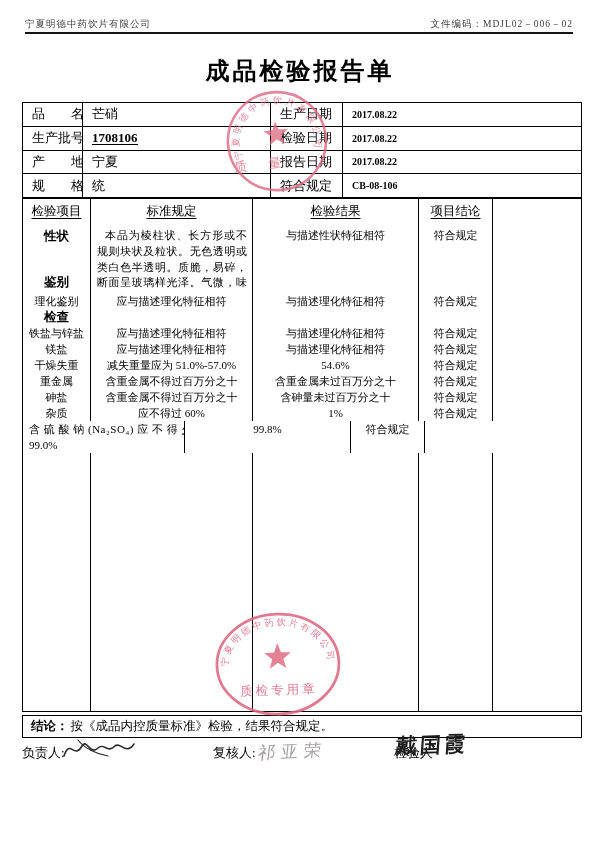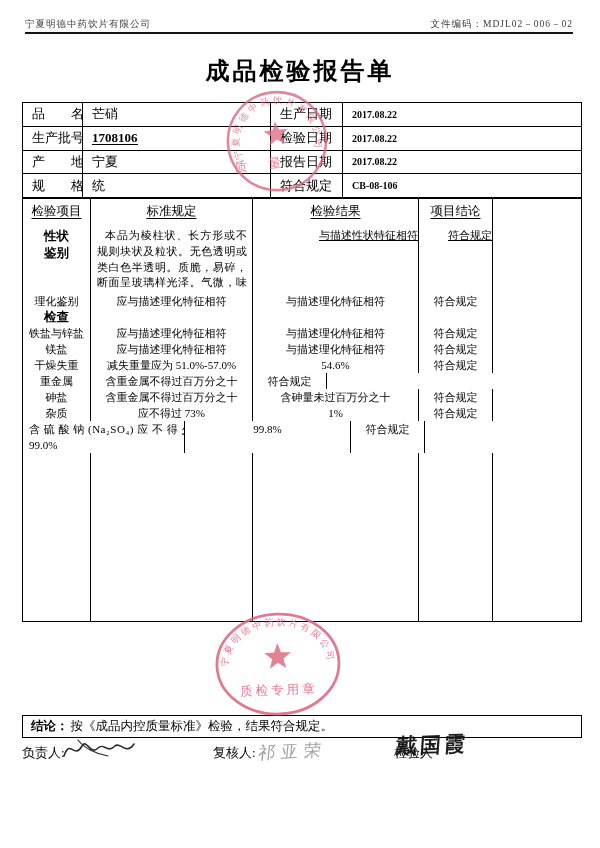--- a/index.html
+++ b/index.html
@@ -25,39 +25,39 @@
   .info-row:last-child { border-bottom: none; }
   .ic { border-right: 1.2px solid #000; display: flex; align-items: center;
         font-size: 13px; padding-left: 9px; white-space: nowrap; overflow: hidden; }
   .ic-l1 { flex: 0 0 60px; }
   .ic-v1 { flex: 0 0 188px; }
   .ic-l2 { flex: 0 0 72px; }
   .ic-v2 { flex: 1; border-right: none; font-weight: bold; font-size: 10px; }
   .batch { font-weight: bold; border-bottom: 1.6px solid #000; line-height: 1.05; }
 
   
-  .main-table { position: absolute; left: 22px; top: 198px; width: 560px; height: 424px;
+  .main-table { position: absolute; left: 22px; top: 198px; width: 560px; height: 514px;
                 border: 1.6px solid #000; display: flex; flex-direction: column; font-size: 11px; }
   .mrow { display: flex; flex: 0 0 auto; }
   .mc { border-right: 1.1px solid #000; overflow: hidden; }
   .c1 { flex: 0 0 68px; }
   .c2 { flex: 0 0 162px; }
   .c3 { flex: 0 0 166px; }
   .c4 { flex: 0 0 74px; }
   .c5 { flex: 1; border-right: none; }
   .hrow { height: 24px; }
   .hrow .mc { display: flex; align-items: center; justify-content: center;
               font-size: 12.5px; }
   .hrow .hl { text-decoration: underline; text-underline-offset: 3px; }
   .r-sect { font-weight: bold; font-size: 12.5px; }
   .r0 { height: 70px; }
   .r0 .c1 { display: flex; flex-direction: column; align-items: center;
-            padding: 5px 0 2px 0; }
+            justify-content: space-between; padding: 5px 0 2px 0; }
   .r0 .c2 { padding: 5px 5px 0 6px; line-height: 15.8px; text-indent: 8px; text-align: justify; }
-  .r0 .c3, .r0 .c4 { padding-top: 5px; text-align: right; text-decoration: underline; }
+  .r0 .c3, .r0 .c4 { padding-top: 5px; text-align: center; }
   .rl { height: 16px; line-height: 16px; }
   .rl .mc { white-space: nowrap; text-align: center; }
   .r9 { height: 32px; }
   .r9 .c1 { text-align: center; line-height: 16px; }
   .r9 .c2 { padding: 0 5px 0 6px; line-height: 16px; }
   .r9 .c2 .just { text-align: justify; text-align-last: justify; white-space: nowrap; letter-spacing: 0.5px; }
   .r9 .c3, .r9 .c4 { text-align: center; line-height: 16px; }
   .rfill { flex: 1; }
   .rfill .mc { height: 100%; }
 
@@ -186,35 +186,36 @@
       <div class="mc c1">干燥失重</div>
       <div class="mc c2">减失重量应为 51.0%-57.0%</div>
       <div class="mc c3">54.6%</div>
       <div class="mc c4">符合规定</div>
       <div class="mc c5"></div>
     </div>
 
     <div class="mrow rl">
       <div class="mc c1">重金属</div>
       <div class="mc c2">含重金属不得过百万分之十</div>
+      <div class="mc c3">含重金属未过百万分之十</div>
       <div class="mc c4">符合规定</div>
       <div class="mc c5"></div>
     </div>
 
     <div class="mrow rl">
       <div class="mc c1">砷盐</div>
       <div class="mc c2">含重金属不得过百万分之十</div>
       <div class="mc c3">含砷量未过百万分之十</div>
       <div class="mc c4">符合规定</div>
       <div class="mc c5"></div>
     </div>
 
     <div class="mrow rl">
       <div class="mc c1">杂质</div>
-      <div class="mc c2">应不得过 73%</div>
+      <div class="mc c2">应不得过 60%</div>
       <div class="mc c3">1%</div>
       <div class="mc c4">符合规定</div>
       <div class="mc c5"></div>
     </div>
 
     <div class="mrow r9">
       <div class="mc c2">
         <div class="just">含 硫 酸 钠 (Na₂SO₄) 应 不 得 少 于</div>
         <div>99.0%</div>
       </div>

